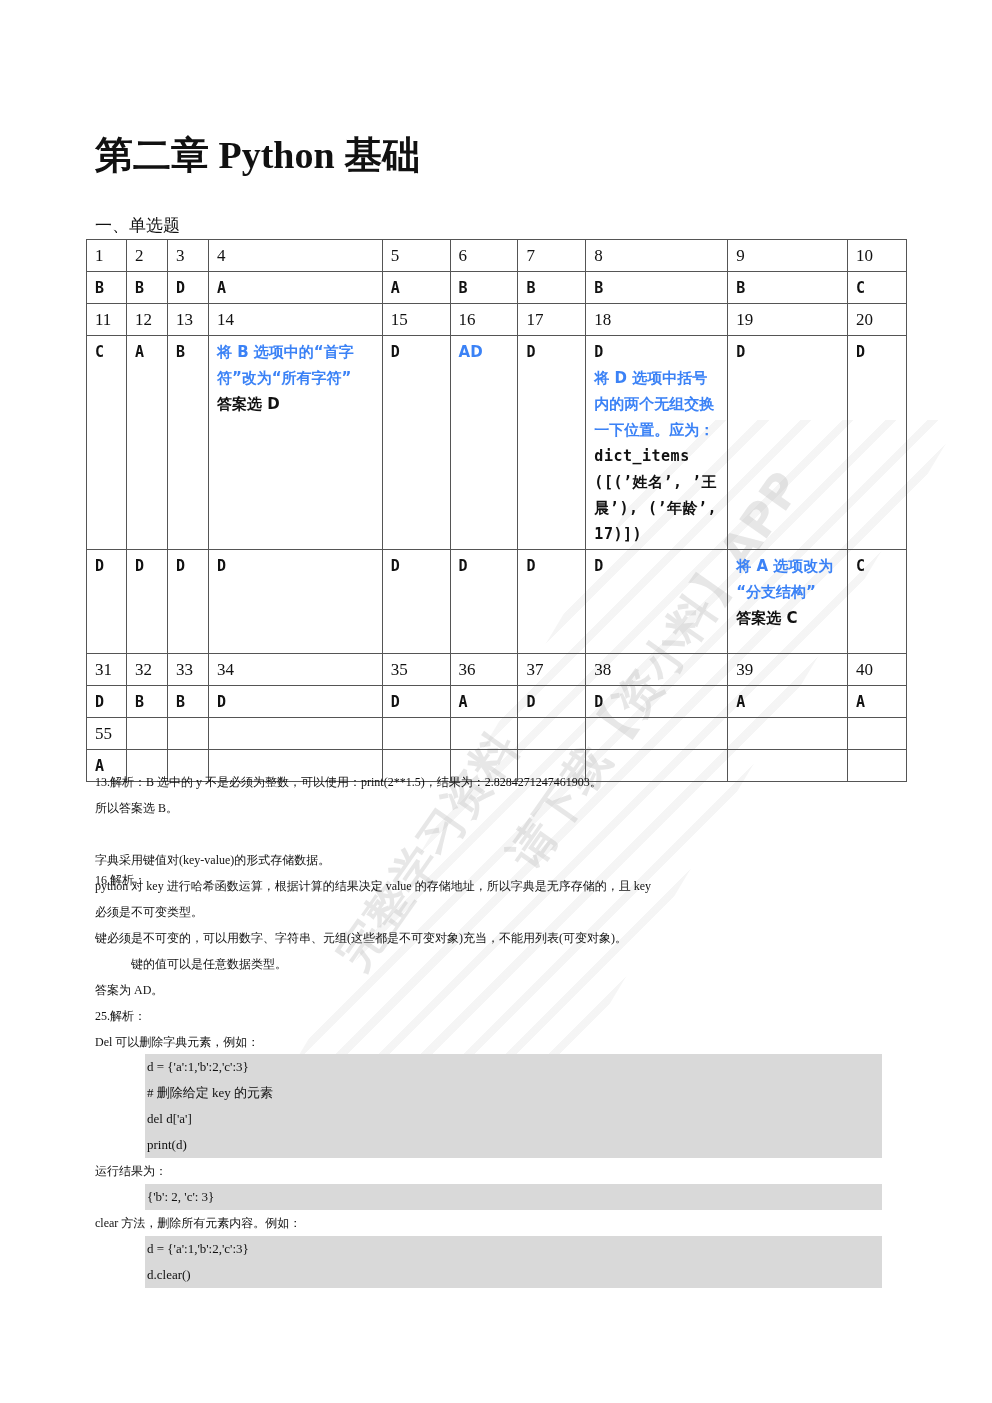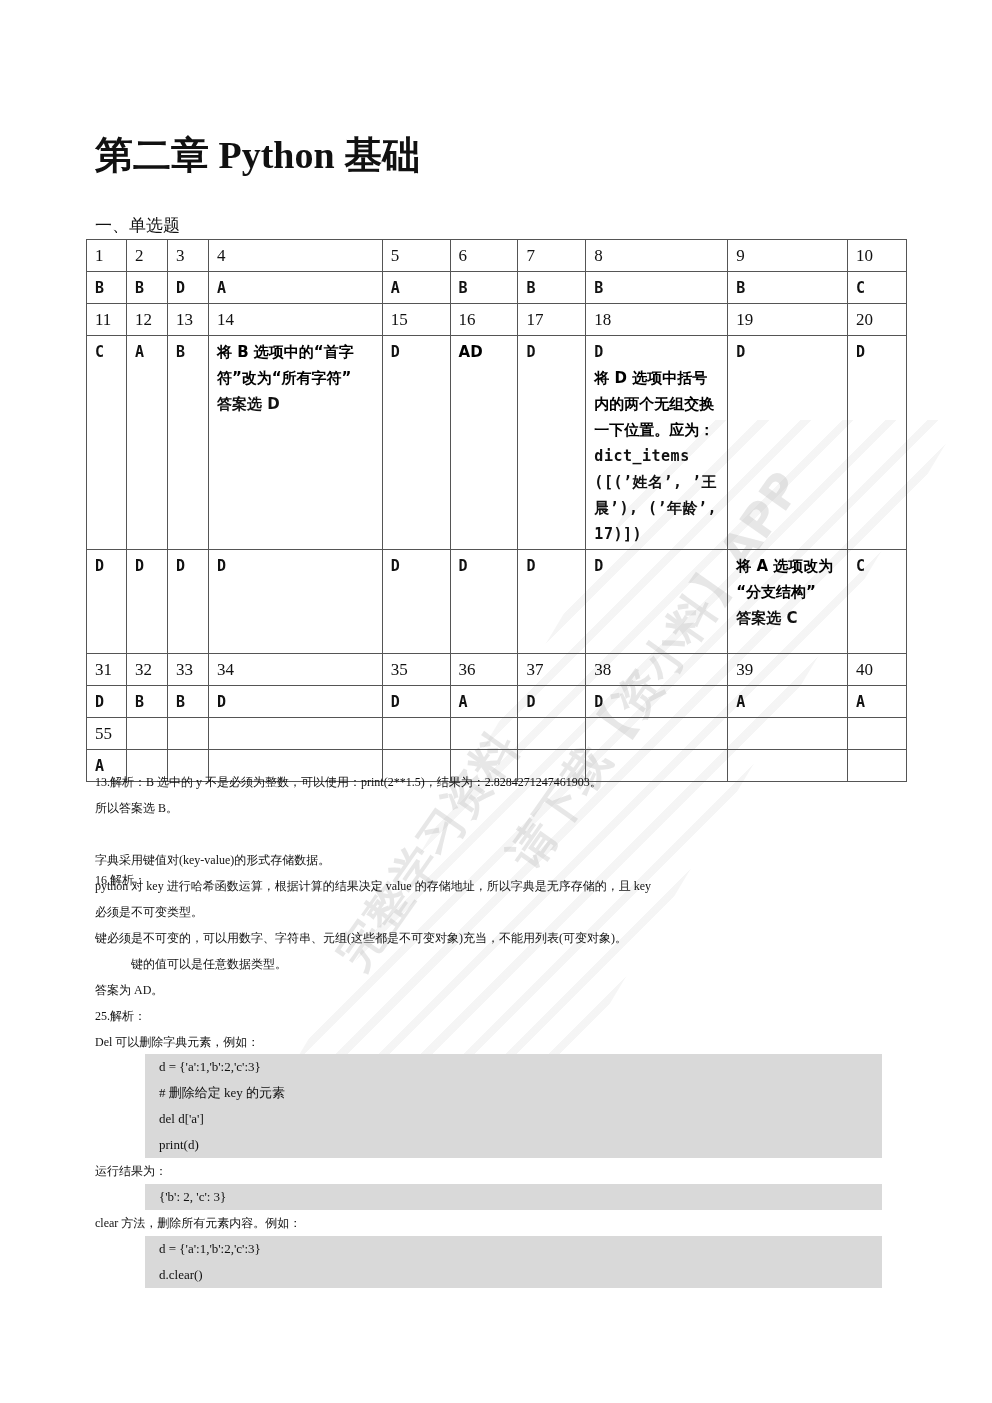--- a/index.html
+++ b/index.html
@@ -13,27 +13,27 @@
              font-family:"DejaVu Sans",sans-serif; transform:rotate(-55deg); white-space:nowrap; }
   .content { position:absolute; left:0; top:0; width:992px; z-index:1; }
   h1 { position:absolute; left:95px; top:130px; margin:0; font-size:38px; font-weight:bold;
        font-family:"Liberation Serif","DejaVu Serif",serif; letter-spacing:0px;text-align:right; }
   .section { position:absolute; left:95px; top:214px; font-size:17px; }
   table.answers { position:absolute; left:86px; top:239px; width:821px; border-collapse:collapse;
                   font-family:"DejaVu Sans Mono","Liberation Mono",monospace; font-size:15px; }
   table.answers td { border:1.5px solid #555; vertical-align:top; padding:3px 6px 2px 8px; line-height:26px; }
   td.num { font-family:"Liberation Serif","DejaVu Serif",serif; font-size:17px; font-weight:500; }
   td.ans { font-weight:bold; }
-  .red { color:#000000; font-weight:bold; font-family:"DejaVu Sans",sans-serif; font-size:15px; }
+  .red { color:#3b82f6; font-weight:bold; font-family:"DejaVu Sans",sans-serif; font-size:15px; }
   .note { font-family:"DejaVu Sans",sans-serif; font-size:15px; }
   .code-cell { font-family:"DejaVu Sans Mono",monospace; font-size:15px; letter-spacing:0.5px; }
   .text { position:absolute; left:95px; font-size:12px; line-height:26px; }
   .code { position:absolute; left:145px; width:737px; background:#d9d9d9; font-size:13px;
           font-family:"Liberation Serif","DejaVu Serif",serif; }
-  .code div { height:26px; line-height:26px; padding-left:14px; }
+  .code div { height:26px; line-height:26px; padding-left:2px; }
 </style>
 </head>
 <body>
 
 <div class="watermark"></div>
 <div class="wm-text" style="left:290px; top:820px; font-size:46px;">完整学习资料</div>
 <div class="wm-text" style="left:420px; top:640px; font-size:46px;">请下载【资小料】APP</div>
 
 <div class="content">
   <h1>第二章  Python 基础</h1>

